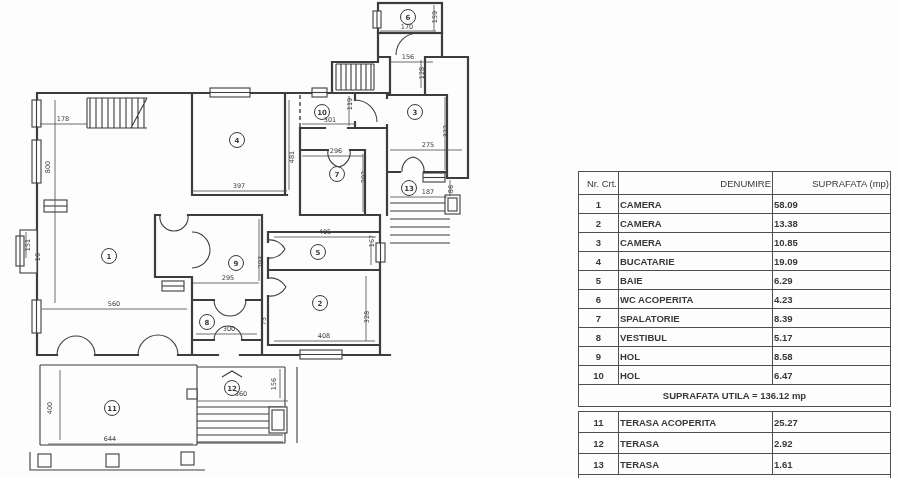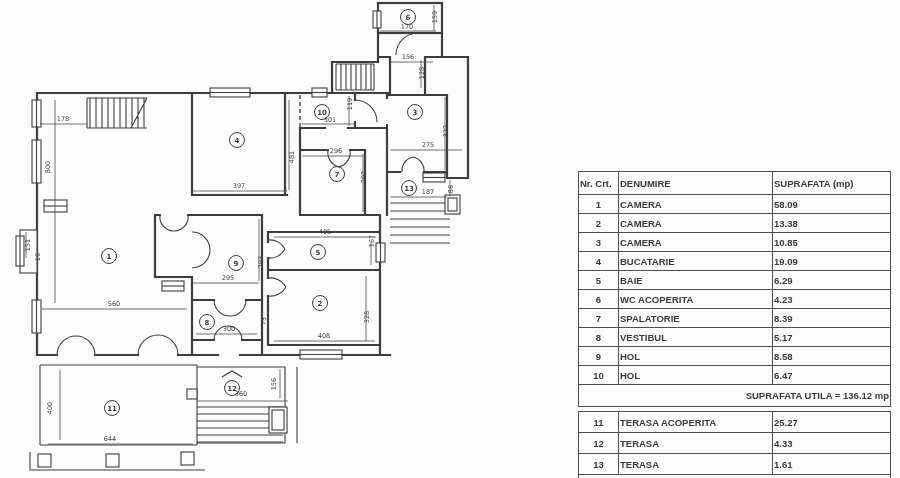--- a/index.html
+++ b/index.html
@@ -14,28 +14,28 @@
   .dashed{stroke:#3d3d3d;stroke-width:1.4;fill:none;stroke-dasharray:4 3}
   .dimline{stroke:#4a4a4a;stroke-width:0.8;fill:none}
   .dim{font:6.5px "DejaVu Sans",sans-serif;fill:#3a3a3a;text-anchor:middle}
   .room-circle{fill:none;stroke:#3a3a3a;stroke-width:1}
   .room-num{font:bold 7px "DejaVu Sans",sans-serif;fill:#3a3a3a;text-anchor:middle}
 
   .tablewrap{position:absolute;left:578px;top:171px;width:312px;color:#383838}
   .tablewrap table{border-collapse:collapse;table-layout:fixed;width:312px;
     font:bold 9.5px "Liberation Sans",sans-serif;color:#383838}
   .tablewrap td,.tablewrap th{border:1.5px solid #4f4f4f;overflow:hidden;white-space:nowrap}
-  .tablewrap th{height:20px;text-align:left;font-weight:bold}
+  .tablewrap th{height:20px;text-align:right;font-weight:normal}
   .tablewrap td{height:16px}
   .t2 td{height:18px}
   col.c1{width:40px}col.c2{width:154px}col.c3{width:118px}
   td.c1{text-align:center}
   td.c2{text-align:left;}
   td.c3{text-align:left}
-  td.merge{text-align:right;height:19px}
+  td.merge{text-align:center;height:19px}
   .t2{margin-top:4px}
 </style>
 </head>
 <body>
 
 <svg id="plan" width="480" height="478" viewBox="0 0 480 478">
 
   <path class="walls" d="
     M37,93 H390
     M37,93 V355
@@ -363,21 +363,21 @@
       </colgroup>
     <tbody id="tbody2">
         <tr>
           <td class="c1">11</td>
           <td class="c2">TERASA ACOPERITA</td>
           <td class="c3">25.27</td>
         </tr>
         <tr>
           <td class="c1">12</td>
           <td class="c2">TERASA</td>
-          <td class="c3">4.33</td>
+          <td class="c3">2.92</td>
         </tr>
         <tr>
           <td class="c1">13</td>
           <td class="c2">TERASA</td>
           <td class="c3">1.61</td>
         </tr>
       </tbody>
     <tfoot>
       <tr>
         <td class="merge" colspan="3">SUPRAFATA TOTALA = 168.49 mp</td>

